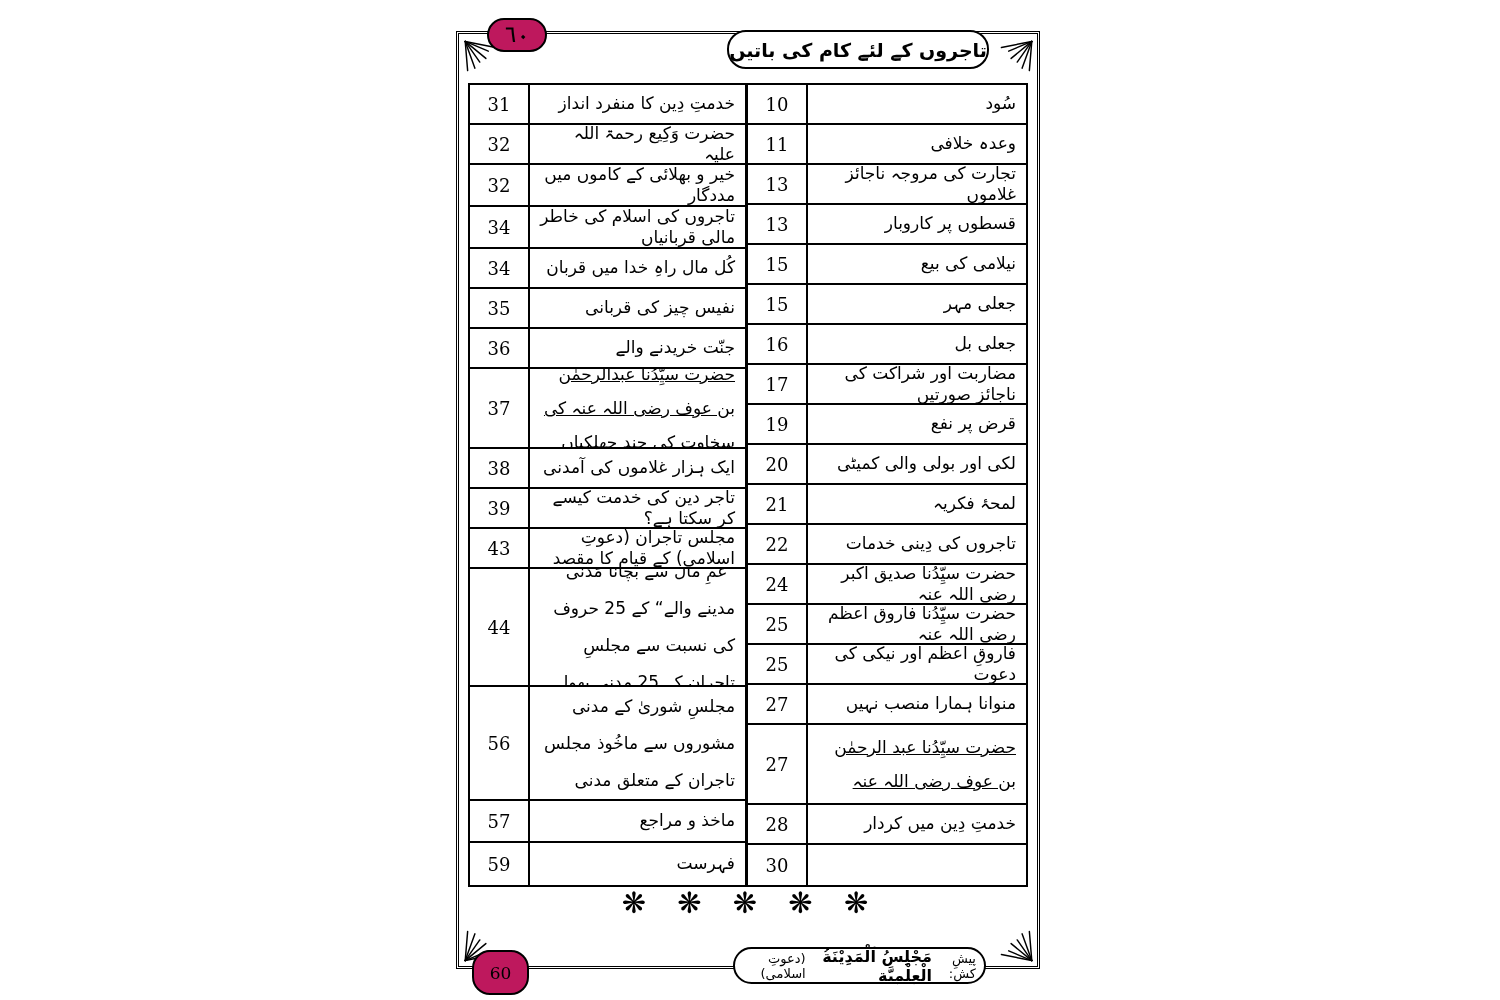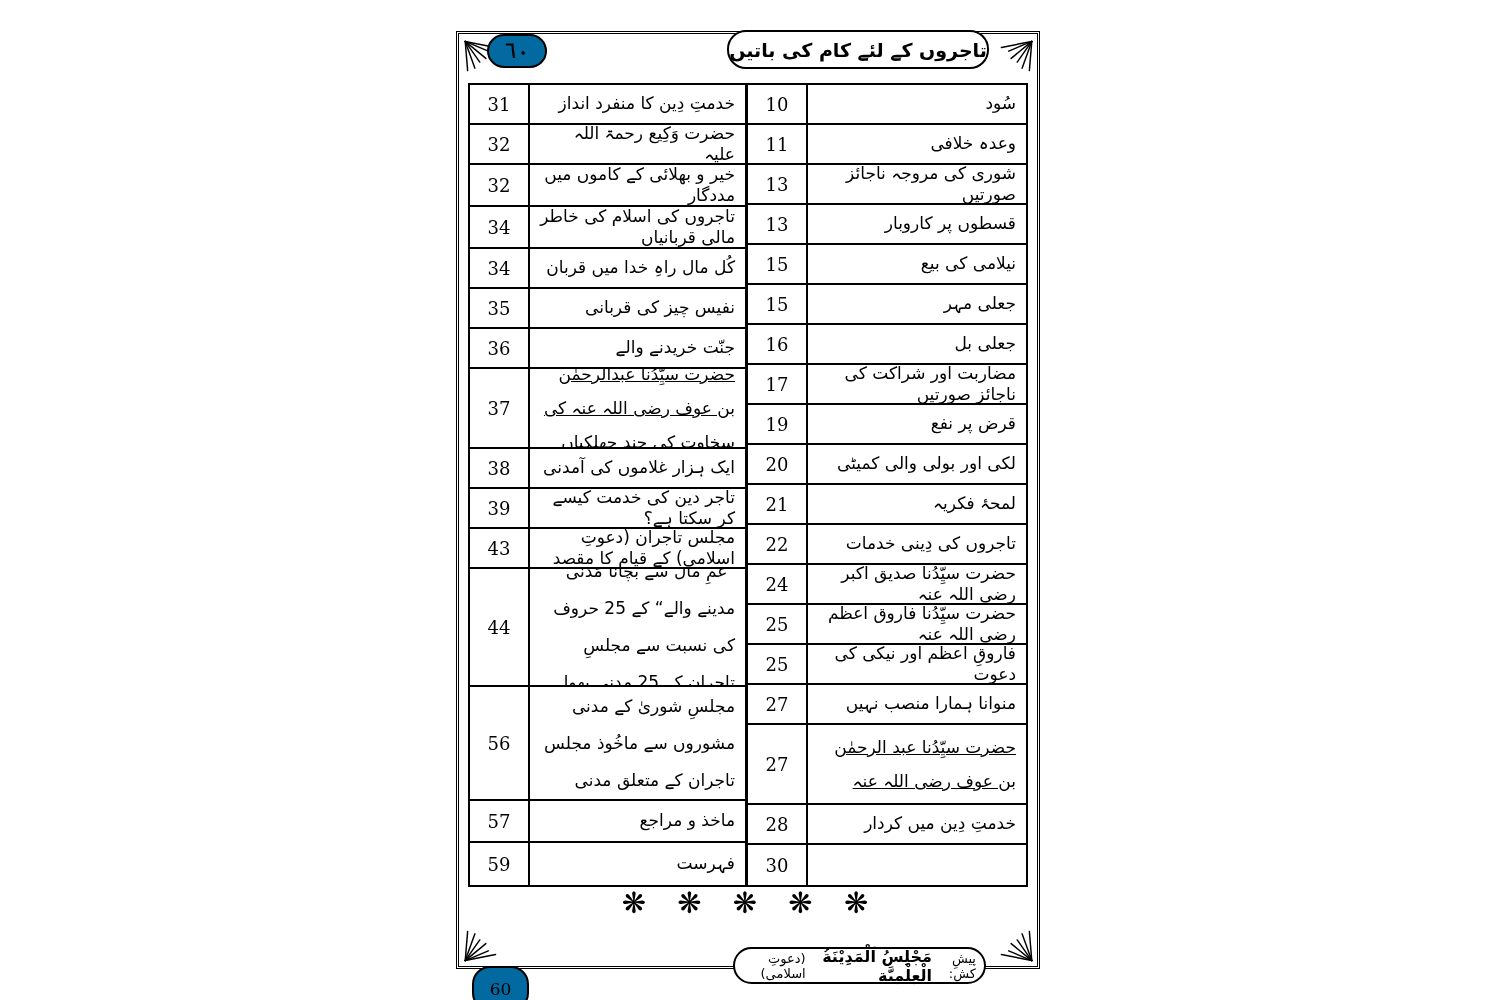--- a/index.html
+++ b/index.html
@@ -11,22 +11,22 @@
               border:3px double #000;box-sizing:border-box;background:transparent;}
 
   
   .flourish{position:absolute;width:34px;height:32px;}
   .fl-tl{left:464px;top:40px;transform:scaleX(-1);}
   .fl-tr{left:999px;top:40px;}
   .fl-bl{left:464px;top:930px;transform:scale(-1,-1);}
   .fl-br{left:999px;top:930px;transform:scaleY(-1);}
 
   
-  .badge-oval{position:absolute;border:2px solid #000;border-radius:18px;background:#0369a1;
-              display:flex;align-items:center;justify-content:center;box-sizing:border-box;z-index:3;margin-top:16px;}
+  .badge-oval{position:absolute;border:2px solid #000;border-radius:18px;background:#be185d;
+              display:flex;align-items:center;justify-content:center;box-sizing:border-box;z-index:3;}
   .hdr-num{left:487px;top:18px;width:60px;height:34px;font-size:21px;font-family:"DejaVu Serif",serif;}
   .ftr-num{left:472px;top:950px;width:57px;height:45px;font-size:17px;font-family:"DejaVu Serif",serif;}
 
   .banner-pill{position:absolute;border:2px solid #000;border-radius:19px;background:#fff;
                display:flex;align-items:center;justify-content:center;box-sizing:border-box;
                direction:rtl;z-index:3;}
   .hdr-pill{left:727px;top:14px;width:262px;height:39px;font-weight:bold;font-size:19px;margin-top:16px;}
   .ftr-pill{left:733px;top:947px;width:253px;height:37px;font-size:13px;gap:4px;padding:0 8px;}
   .ftr-pill .pub-main{font-weight:bold;font-size:16px;}
 
@@ -170,21 +170,21 @@
     <div class="row rh40">
       <div class="num">10</div>
       <div class="ttl">سُود</div>
     </div>
     <div class="row rh40">
       <div class="num">11</div>
       <div class="ttl">وعدہ خلافی</div>
     </div>
     <div class="row rh40">
       <div class="num">13</div>
-      <div class="ttl">شوری کی مروجہ ناجائز صورتیں</div>
+      <div class="ttl">تجارت کی مروجہ ناجائز غلاموں</div>
     </div>
     <div class="row rh40">
       <div class="num">13</div>
       <div class="ttl">قسطوں پر کاروبار</div>
     </div>
     <div class="row rh40">
       <div class="num">15</div>
       <div class="ttl">نیلامی کی بیع</div>
     </div>
     <div class="row rh40">

